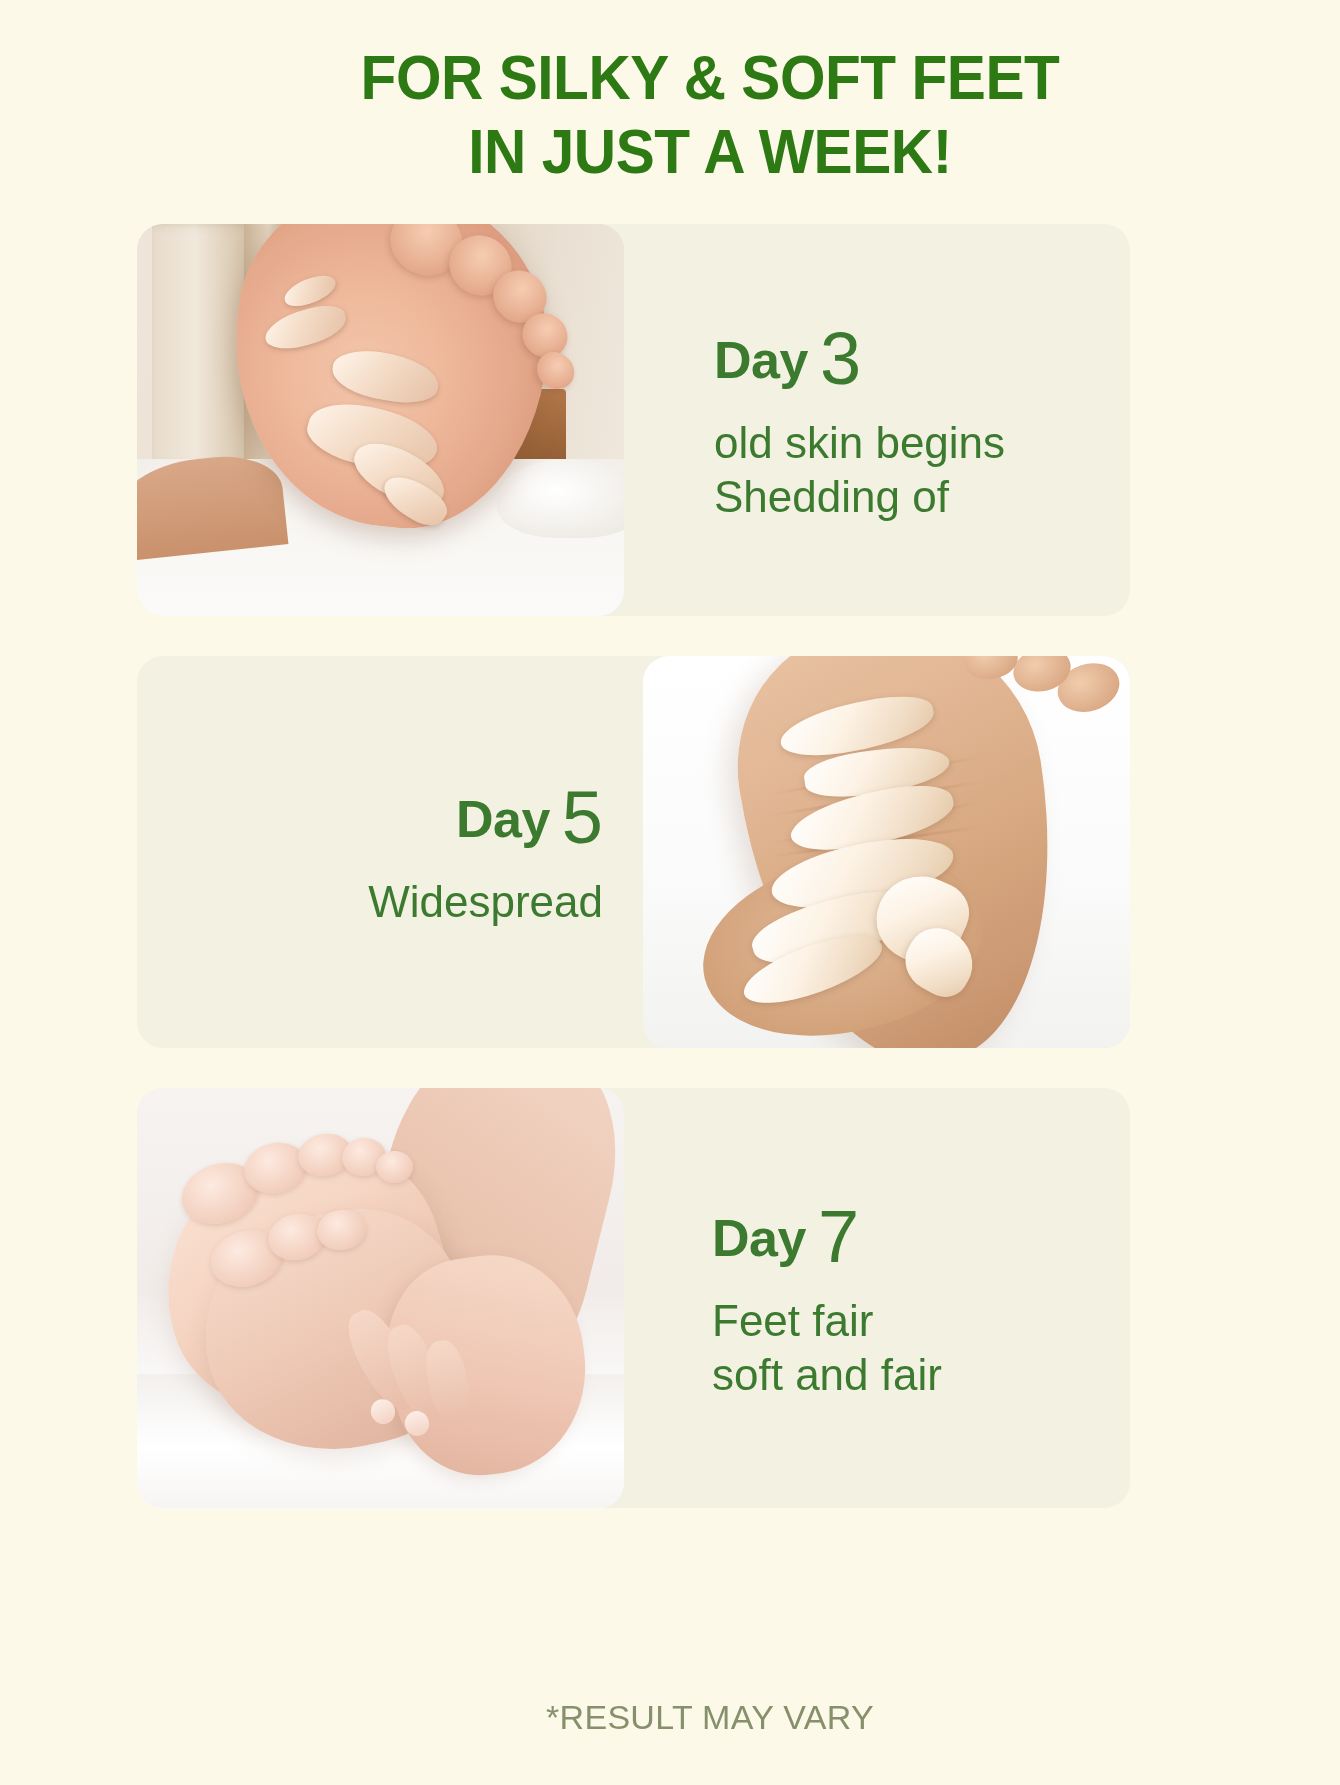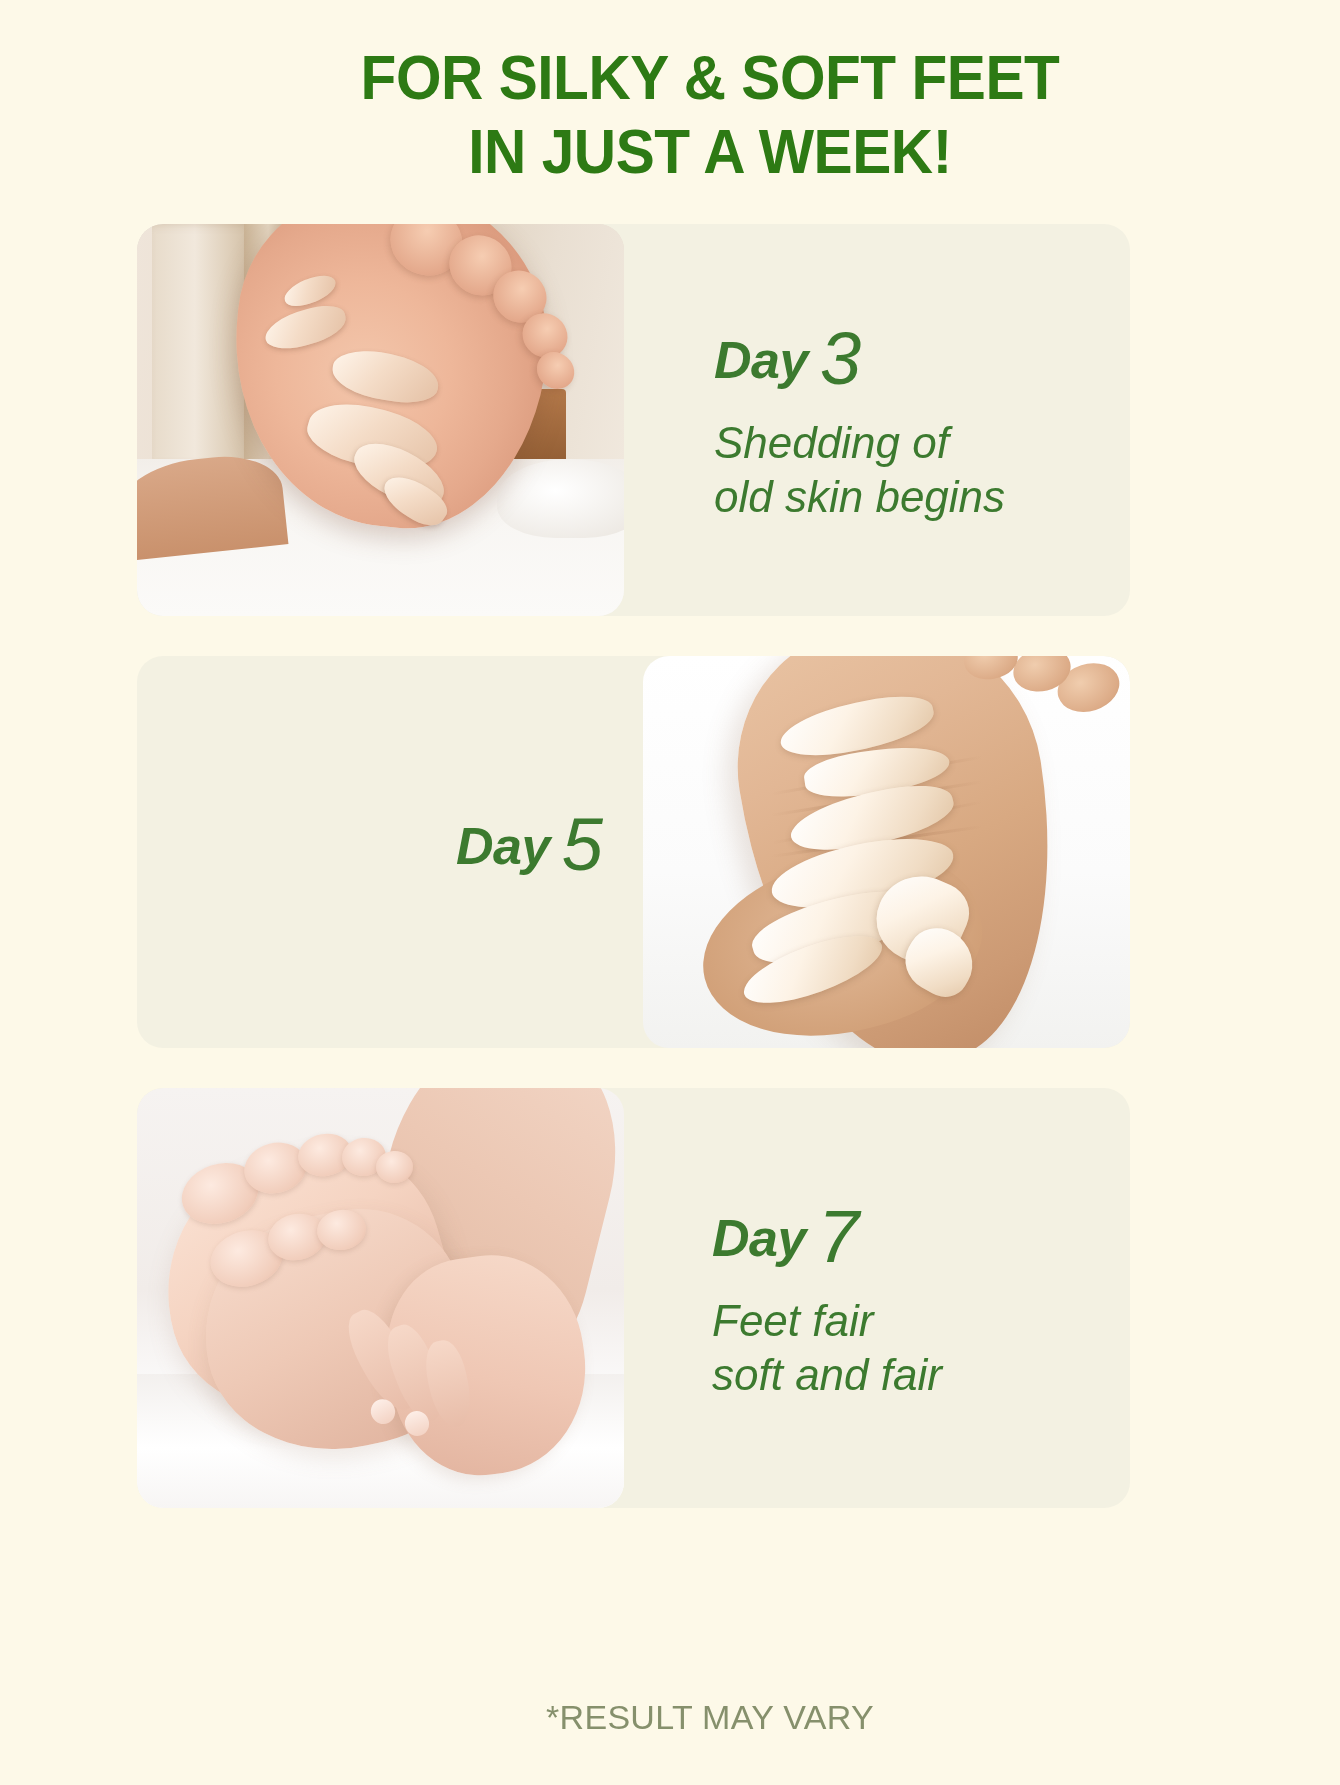--- a/index.html
+++ b/index.html
@@ -64,21 +64,20 @@
   .row.r2 .photo { height: 392px; }
   .row.r3 .photo { height: 420px; }
 
   .copy {
     flex: 1 1 auto;
     position: relative;
     padding-left: 90px;
     display: flex;
     flex-direction: column;
     justify-content: center;
-    font-style: italic;
   }
   .row.r2 .copy { padding-left: 54px; padding-right: 40px; align-items: flex-end; }
   .row.r3 .copy { padding-left: 88px; }
 
   .day-line {
     color: #3c7a2f;
     white-space: nowrap;
     line-height: 1;
     margin-bottom: 26px;
   }
@@ -323,22 +322,22 @@
       <div class="flake f3"></div>
       <div class="flake f4"></div>
       <div class="flake f5"></div>
     </div>
 
     <div class="copy">
       <div class="day-line">
         <span class="day-word">Day</span><span class="day-num">3</span>
       </div>
       <div class="desc">
+        <span class="dl">old skin begins</span>
         <span class="dl">Shedding of</span>
-        <span class="dl">old skin begins</span>
       </div>
     </div>
 
   </div>
 
   <div class="row r2">
 
     <div class="photo ph2">
       <div class="foot"></div>
       <div class="heel"></div>
@@ -357,20 +356,21 @@
       <div class="peel p6"></div>
       <div class="peel p7"></div>
       <div class="peel p8"></div>
     </div>
 
     <div class="copy">
       <div class="day-line">
         <span class="day-word">Day</span><span class="day-num">5</span>
       </div>
       <div class="desc">
+        <span class="dl">Widespread</span>
       </div>
     </div>
 
   </div>
 
   <div class="row r3">
 
     <div class="photo ph3">
       <div class="towel"></div>
       <div class="shin"></div>

